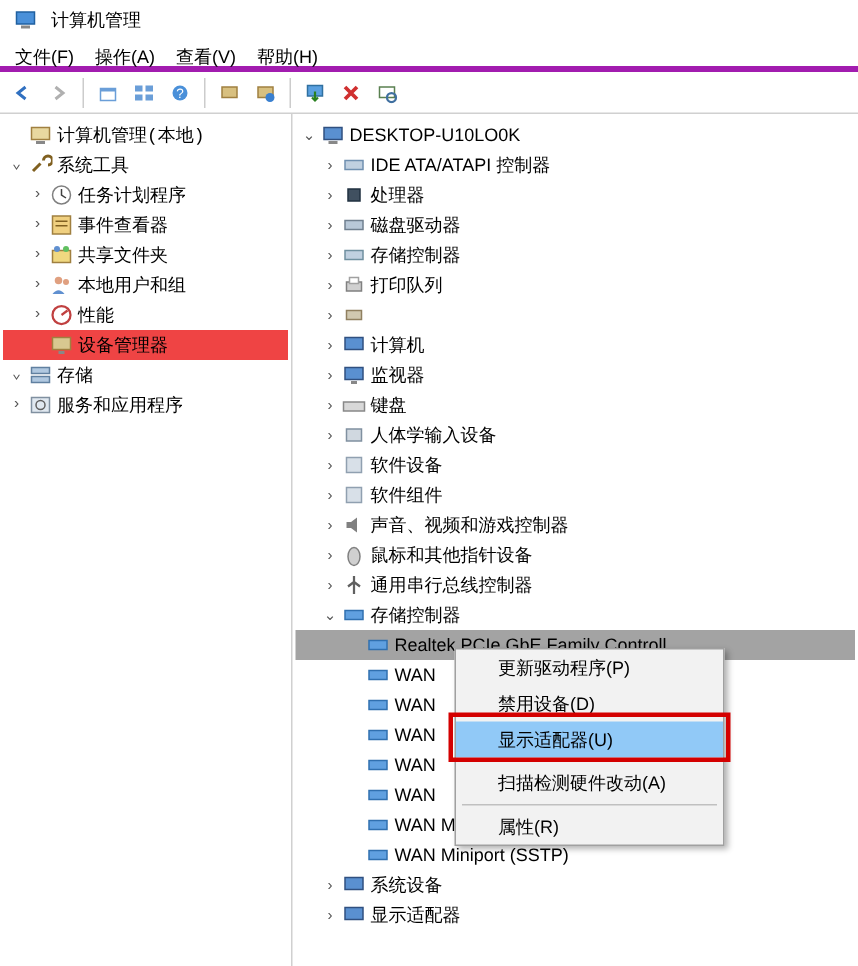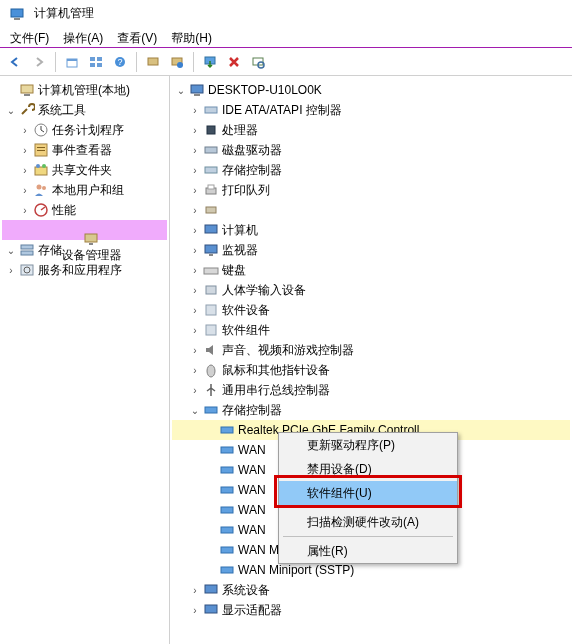--- a/index.html
+++ b/index.html
@@ -1,28 +1,28 @@
 <!DOCTYPE html>
 <html><head>
 <meta charset="utf-8">
 <style>
 * { box-sizing: border-box; margin: 0; padding: 0; }
 body { font-family: "Microsoft YaHei", SimSun, sans-serif; font-size: 12px; background: #fff; color: #000; width: 572px; height: 644px; overflow: hidden; }
-.titlebar { height: 26px; padding: 4px 8px; display: flex; align-items: flex-end; gap: 6px; }
-.menubar { height: 22px; padding: 2px 4px; display: flex; gap: 2px; border-bottom: 1px solid #a21caf; }
+.titlebar { height: 26px; padding: 4px 8px; display: flex; align-items: center; gap: 6px; }
+.menubar { height: 22px; padding: 2px 4px; display: flex; gap: 2px; border-bottom: 4px solid #a21caf; }
 .menubar span { padding: 2px 6px; }
 .toolbar { height: 28px; padding: 2px 4px; display: flex; align-items: center; gap: 2px; border-bottom: 1px solid #d0d0d0; }
 .toolbar .tb { width: 22px; height: 22px; display: flex; align-items: center; justify-content: center; border: 1px solid transparent; }
 .toolbar .sep { width: 1px; height: 20px; background: #ccc; margin: 0 3px; }
 .main { display: flex; height: calc(644px - 26px - 22px - 28px); }
-.left { width: 170px; border-right: 1px solid #d0d0d0; padding: 4px 2px; overflow: hidden; }
+.left { width: 195px; border-right: 1px solid #d0d0d0; padding: 4px 2px; overflow: hidden; font-family: Liberation Mono, monospace; }
 .right { flex: 1; padding: 4px 2px; position: relative; overflow: hidden; }
 .row { display: flex; align-items: center; height: 20px; padding: 0 2px; white-space: nowrap; }
-.row.sel { background: #f0abfc; flex-direction: column; }
-.row.hl { background: #fef9c3; }
+.row.sel { background: #ef4444; }
+.row.hl { background: #a3a3a3; }
 .expander { width: 14px; height: 14px; display: flex; align-items: center; justify-content: center; color: #555; font-size: 10px; user-select: none; }
 .expander.blank { visibility: hidden; }
 .ic { width: 16px; height: 16px; margin: 0 3px 0 1px; display: flex; align-items: center; justify-content: center; }
 .pad1 { padding-left: 16px; }
 .pad2 { padding-left: 32px; }
 .contextmenu { position: absolute; background: #f2f2f2; border: 1px solid #a0a0a0; box-shadow: 2px 2px 4px rgba(0,0,0,0.3); width: 180px; z-index: 10; }
 .contextmenu .mi { height: 24px; display: flex; align-items: center; padding: 0 12px 0 28px; }
 .contextmenu .mi.hl { background: #91c9f7; }
 .contextmenu .msep { height: 1px; background: #c0c0c0; margin: 2px 4px; }
 .redbox { position: absolute; border: 3px solid #d40000; z-index: 11; pointer-events: none; }
@@ -461,21 +461,21 @@
           <svg width="16" height="16">
             <rect x="2" y="3" width="12" height="8" fill="#5a90d0" stroke="#305080"></rect>
           </svg>
         </span>
         <span>显示适配器</span>
       </div>
 
     <div class="contextmenu" style="left:108px; top:356px;">
       <div class="mi">更新驱动程序(P)</div>
       <div class="mi">禁用设备(D)</div>
-      <div class="mi hl">软件组件(U)</div>
+      <div class="mi hl">显示适配器(U)</div>
       <div class="msep"></div>
       <div class="mi">扫描检测硬件改动(A)</div>
       <div class="msep"></div>
       <div class="mi">属性(R)</div>
     </div>
     <div class="redbox" style="left:104px; top:399px; width:188px; height:33px;"></div>
   </div>
 </div>
 
 </body></html>

